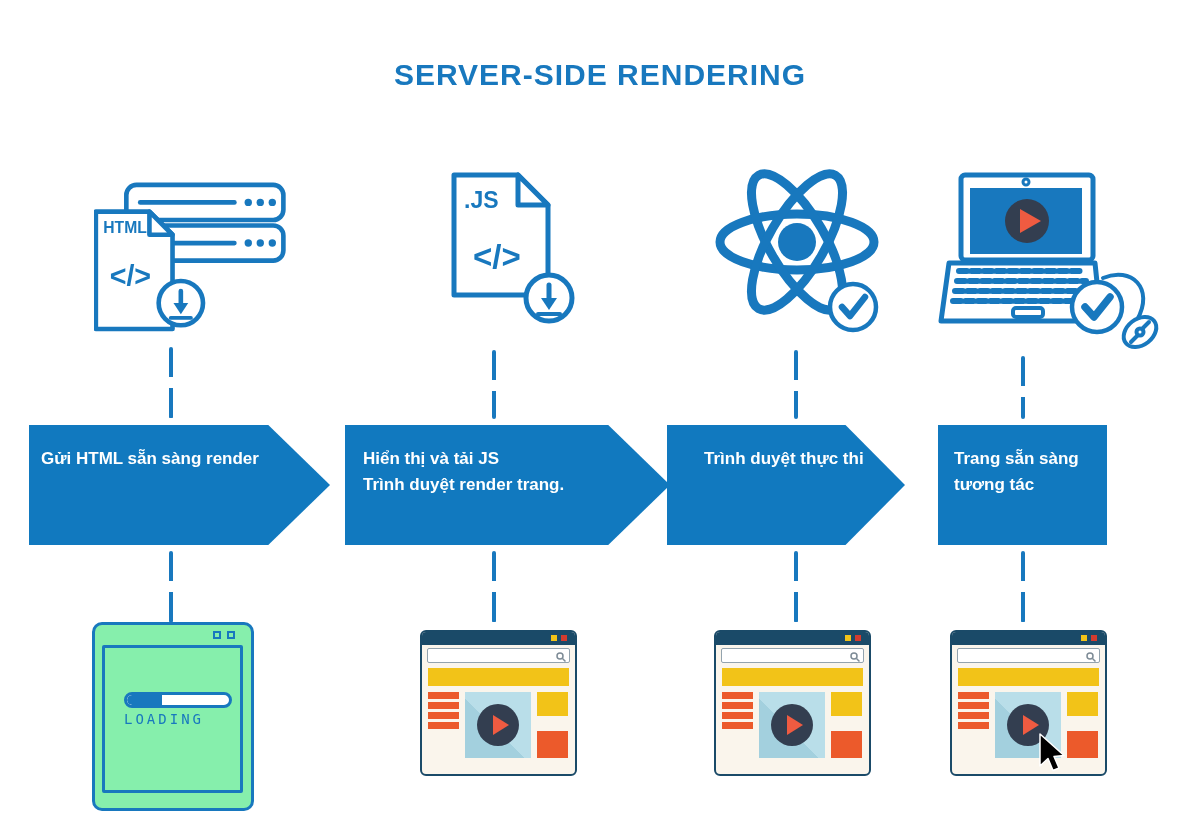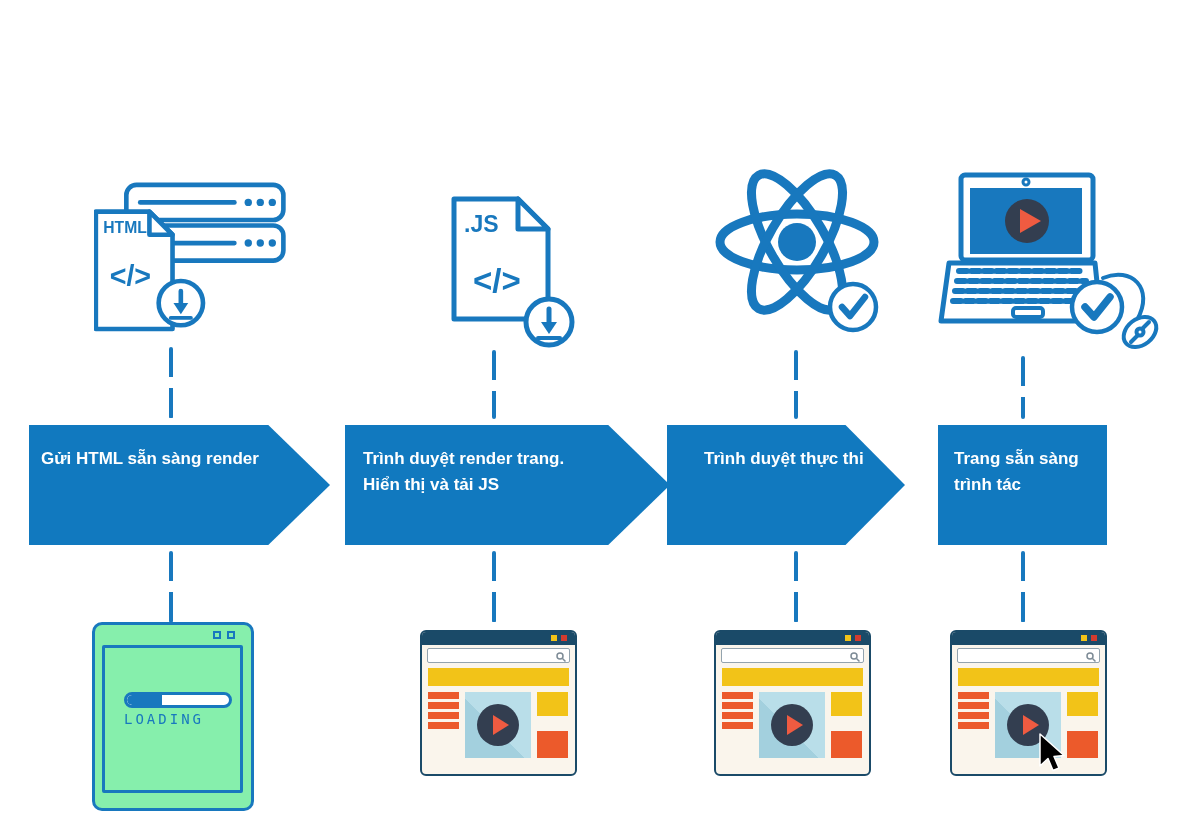--- a/index.html
+++ b/index.html
@@ -8,21 +8,21 @@
 
   .title {
     position:absolute; left:0; top:58px; width:1200px;
     text-align:center; font-size:30px; font-weight:bold;
     letter-spacing:1px; color:#1878BE;
   }
 
   
   .icon { position:absolute; }
   .i1 { left:78px;  top:175px; width:210px; height:162px;padding-left:16px; }
-  .i2 { left:450px; top:196px; width:130px; height:152px; }
+  .i2 { left:450px; top:172px; width:130px; height:152px; }
   .i3 { left:715px; top:158px; width:165px; height:175px; }
   .i4 { left:935px; top:170px; width:230px; height:180px; }
   .icon svg { display:block; width:100%; height:100%; }
 
   
   .conn {
     position:absolute; width:4px;
     background:repeating-linear-gradient(to bottom, #1878BE 0 30px, transparent 30px 41px);
     border-radius:2px;
   }
@@ -95,20 +95,21 @@
   .bright .sqy { width:31px; height:24px; background:#F2C318; }
   .bright .sqo { width:31px; height:27px; background:#EC5A2B; }
 
   .cursor { position:absolute; left:1038px; top:733px; width:30px; height:44px; }
 </style>
 </head>
 <body>
 
 <div class="stage">
 
+  <div class="title">SERVER-SIDE RENDERING</div>
 
   <div class="icon i1">
     <svg viewBox="0 0 210 162" fill="none" stroke="#1878BE" stroke-width="5" stroke-linecap="round" stroke-linejoin="round">
       <g>
         <rect x="35" y="4" width="170" height="38" rx="11" fill="#fff"></rect>
         <line x1="50" y1="23" x2="152" y2="23"></line>
         <circle cx="167" cy="23" r="4" fill="#1878BE" stroke="none"></circle>
         <circle cx="180" cy="23" r="4" fill="#1878BE" stroke="none"></circle>
         <circle cx="193" cy="23" r="4" fill="#1878BE" stroke="none"></circle>
         <rect x="35" y="48" width="170" height="38" rx="11" fill="#fff"></rect>
@@ -204,33 +205,33 @@
   <div class="conn c4a"></div>
   <div class="conn c4b"></div>
 
   <div class="banner b1">
     <div class="btxt">
       <div>Gửi HTML sẵn sàng render</div>
     </div>
   </div>
   <div class="banner b2">
     <div class="btxt">
+      <div>Hiển thị và tải JS</div>
       <div>Trình duyệt render trang.</div>
-      <div>Hiển thị và tải JS</div>
     </div>
   </div>
   <div class="banner b3">
     <div class="btxt">
       <div>Trình duyệt thực thi</div>
     </div>
   </div>
   <div class="banner b4">
     <div class="btxt">
       <div>Trang sẵn sàng</div>
-      <div>trình tác</div>
+      <div>tương tác</div>
     </div>
   </div>
 
   <div class="loadwin">
     <span class="wsq wsq1"></span>
     <span class="wsq wsq2"></span>
     <div class="inner">
       <div class="pill">
         <div class="fill"></div>
       </div>

